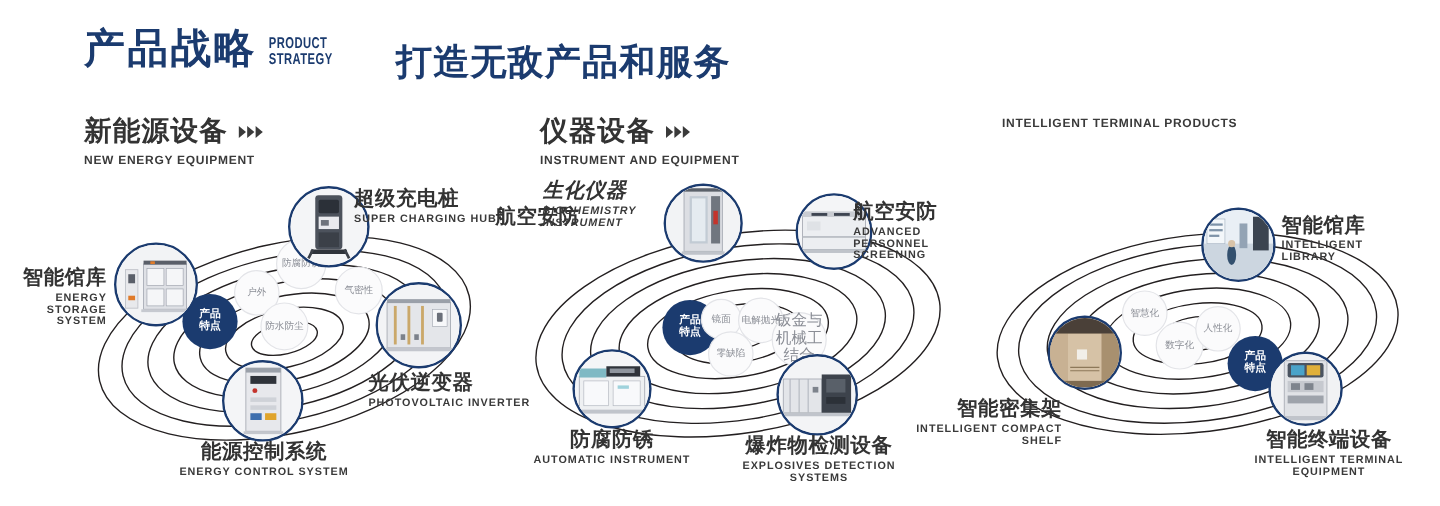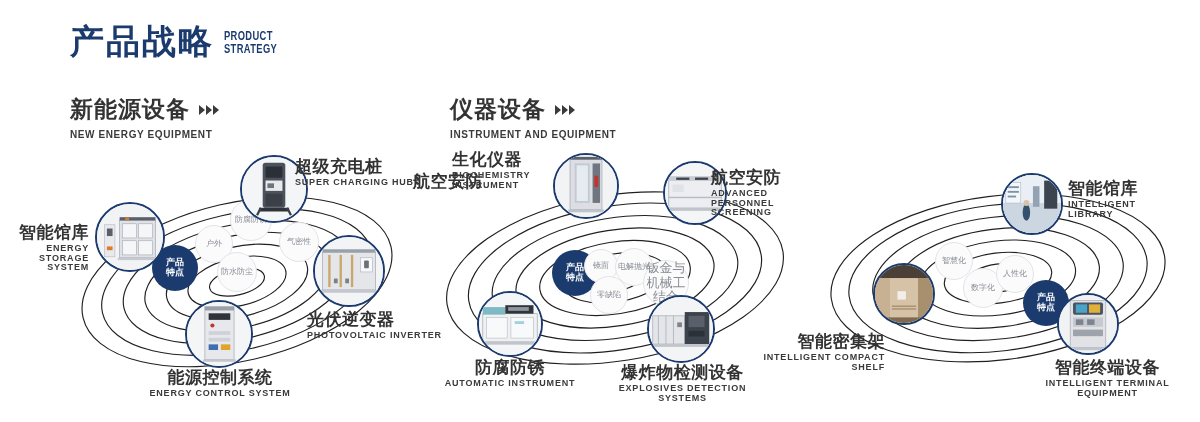--- a/index.html
+++ b/index.html
@@ -89,20 +89,21 @@
 
 <div class="stage">
 
   <div class="hdr">
     <span class="hdr-cn">产品战略</span>
     <span class="hdr-en">
       <span>PRODUCT</span>
       <span>STRATEGY</span>
     </span>
   </div>
+  <div class="hdr-sub">打造无敌产品和服务</div>
 
   <div class="sec" style="left:450px;top:94px;">
     <div class="sec-row">
       <span class="sec-cn">仪器设备</span>
       <span class="chev">
           <i></i>
           <i></i>
           <i></i>
         </span>
     </div>
@@ -115,20 +116,21 @@
       <span class="chev">
           <i></i>
           <i></i>
           <i></i>
         </span>
     </div>
     <div class="sec-en">NEW ENERGY EQUIPMENT</div>
   </div>
 
   <div class="sec" style="left:835px;top:94px;">
+    <div class="sec-en">INTELLIGENT TERMINAL PRODUCTS</div>
   </div>
 
   <div class="cluster" style="left:55px;top:160px;width:365px;height:235px;">
 
     <svg class="rings" width="365" height="235" viewBox="0 0 365 235">
       <g fill="none" stroke="#231f20" stroke-width="1.15">
         <ellipse cx="182" cy="122" rx="28" ry="13" transform="rotate(-13 182 122)"></ellipse>
         <ellipse cx="182" cy="122" rx="50" ry="24" transform="rotate(-13 182 122)"></ellipse>
         <ellipse cx="182" cy="122" rx="72" ry="35" transform="rotate(-13 182 122)"></ellipse>
         <ellipse cx="182" cy="122" rx="94" ry="46" transform="rotate(-13 182 122)"></ellipse>
@@ -255,21 +257,21 @@
         <rect width="66" height="66" fill="#f2f3f5"></rect>
         <rect x="16" y="4" width="34" height="54" fill="#dcdee3" stroke="#a6aab3" stroke-width=".8"></rect>
         <rect x="21" y="9" width="16" height="42" fill="#b9c4cf" opacity=".75"></rect>
         <rect x="23" y="11" width="12" height="38" fill="#e9eef3" opacity=".9"></rect>
         <rect x="40" y="9" width="8" height="42" fill="#70767f"></rect>
         <rect x="42" y="22" width="4" height="12" fill="#c4342c"></rect>
         <rect x="16" y="2" width="34" height="3" fill="#5b616a"></rect>
         <rect x="14" y="58" width="38" height="3" fill="#bfc3ca"></rect>
       </svg>
     </div>
-    <div class="lbl" style="left:27px;top:-10px;width:105px;">
+    <div class="lbl" style="left:27px;top:-10px;width:105px;font-style:italic;">
       <div class="cn">生化仪器</div>
       <div class="en">BIOCHEMISTRY INSTRUMENT</div>
     </div>
 
     <div class="node" style="left:238px;top:1px;width:64px;height:64px;">
       <svg class="ph" viewBox="0 0 64 64">
         <rect width="64" height="64" fill="#f4f5f7"></rect>
         <rect x="4" y="18" width="56" height="30" fill="#eceef1" stroke="#a9adb6" stroke-width=".8"></rect>
         <rect x="4" y="14" width="56" height="5" fill="#c9ccd2"></rect>
         <rect x="12" y="15.5" width="14" height="2.5" fill="#3d4450"></rect>

